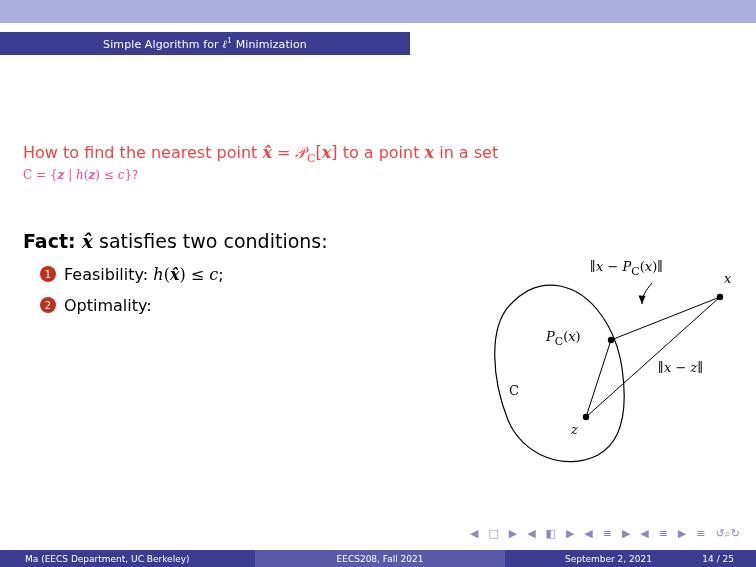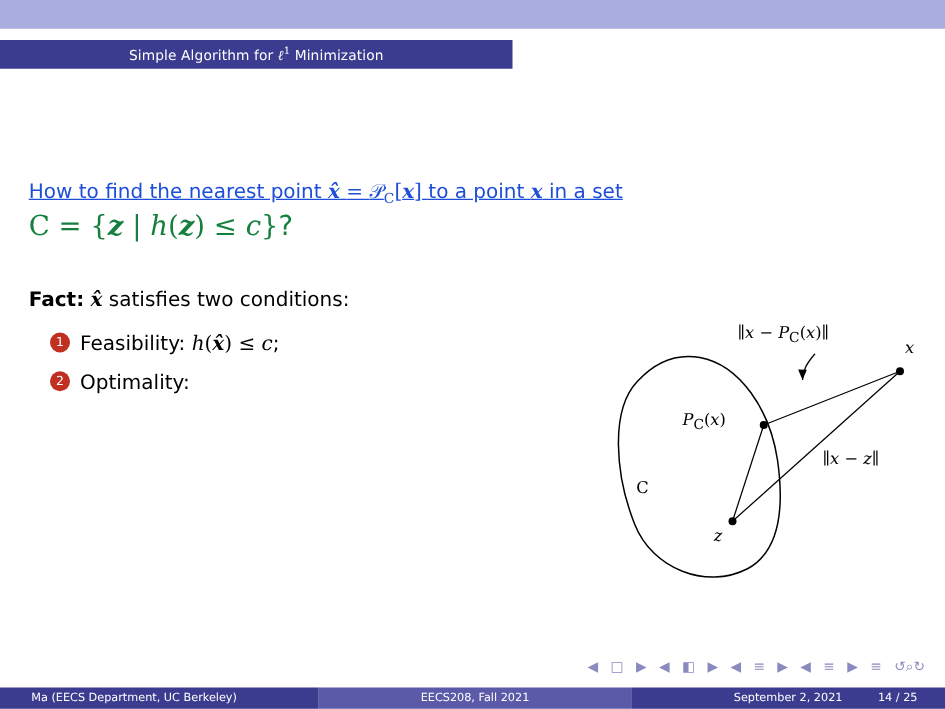--- a/index.html
+++ b/index.html
@@ -69,38 +69,37 @@
     font-weight: normal;
     letter-spacing: 0.2px;
   }
 
   
   .body-text {
     position: absolute;
     left: 23px;
     top: 140px;
     width: 640px;
-    color: #1d4ed8;
+    color: #ef4444;
     font-size: 16px;
     line-height: 25px;
-    text-decoration: underline;
   }
   .line2 {
     position: absolute;
     left: 23px;
     top: 168px;
-    color: #15803d;
-    font-size: 22px;
+    color: #ec4899;
+    font-size: 12px;
   }
   .fact {
     position: absolute;
     left: 23px;
     top: 230px;
     color: #000000;
-    font-size: 16px;
+    font-size: 19px;
   }
   .fact b { font-weight: bold; }
 
   .items {
     position: absolute;
     left: 40px;
     top: 263px;
     width: 430px;
   }
   .item {
@@ -189,21 +188,21 @@
     bottom: 0;
     width: 756px;
     height: 17px;
     display: flex;
     font-size: 9px;
     color: #ffffff;
   }
   .f1 { width: 255px; background: #3b3b8f; display:flex; align-items:center; padding-left: 25px; box-sizing: border-box;}
   .f2 { width: 250px; background: #5a5aa8; display:flex; align-items:center; justify-content:center;}
   .f3 { flex: 1; background: #3b3b8f; display:flex; align-items:center; justify-content: space-between; padding: 0 12px 0 0; box-sizing: border-box;}
-  .f3 .fdate { margin-left: 82px; }
+  .f3 .fdate { margin-left: 60px; }
   .f3 .fpage { margin-right: 10px; }
 </style>
 </head>
 <body>
 
 <div class="slide">
 
   <div class="headbar">
     <div class="headbar-inner">
       <span class="ttl"><span>Simple Algorithm for </span><span class="sym">ℓ</span><span class="sup">1</span><span> Minimization</span></span>

